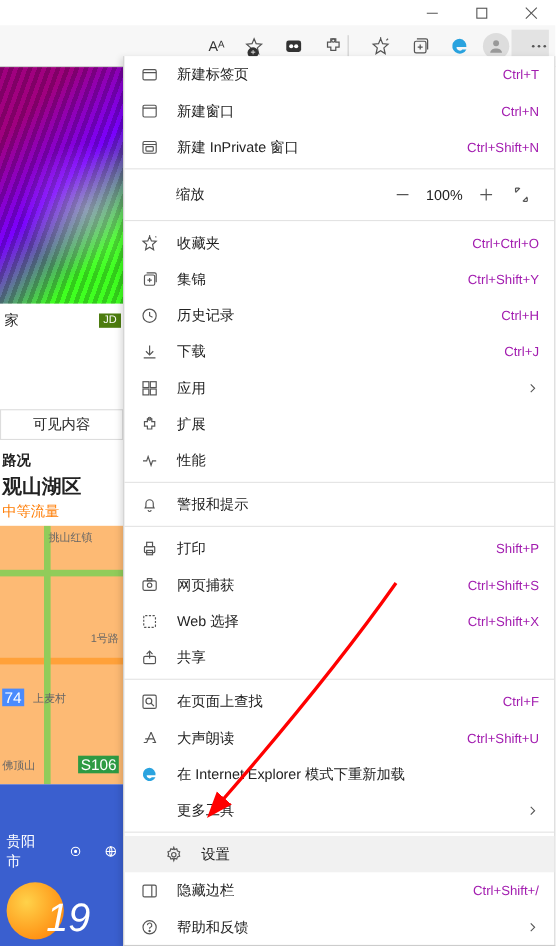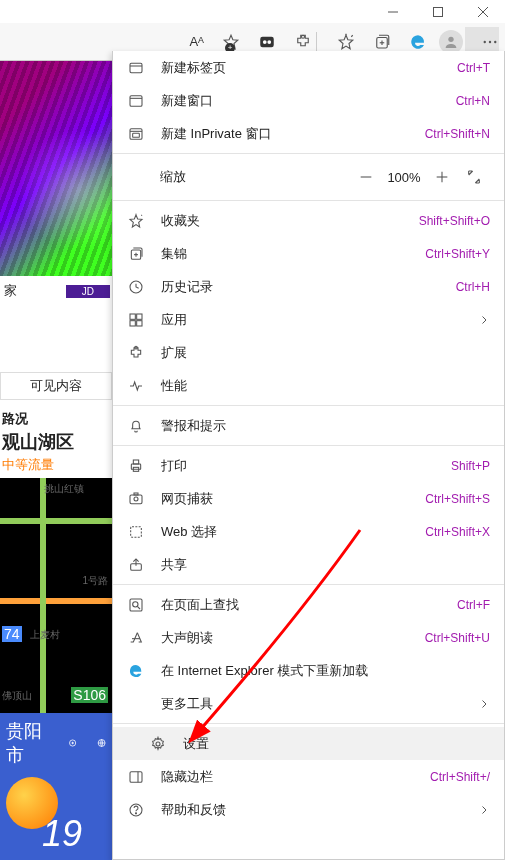--- a/index.html
+++ b/index.html
@@ -86,55 +86,55 @@
   .hero-img::after {
     content:""; display:block; width:100%; height:100%;
     background: radial-gradient(circle at 70% 60%, rgba(255,255,255,0.3), transparent 40%),
                 repeating-linear-gradient(110deg, rgba(0,0,0,0.2) 0 4px, transparent 4px 8px);
   }
   .jia-row {
     display:flex;align-items:center;height:30px;
     padding-left:4px;font-size:13px;
   }
   .jd-badge {
-    background:#4c1d95;color:#fff;padding:1px 16px;font-size:10px;
+    background:#4d7c0f;color:#fff;padding:1px 4px;font-size:10px;
     margin-left:auto;margin-right:2px;
   }
   .vis-content {
     border:1px solid #ddd; height:28px;
     display:flex;align-items:center;justify-content:center;
     margin-top:66px;
   }
   .traffic-head { margin-top:10px; }
   .traffic-city { font-size:18px; font-weight:600; margin-top:2px;}
   .traffic-level { color:#ff7b00; font-size:13px; margin-top:2px;}
   .map-box {
     width:112px;height:235px;
-    background:#000000;
+    background:#fdba74;
     position:relative;
     margin-top:4px;
     overflow:hidden;
   }
   .map-road { position:absolute; background:#91cc5a; }
   .map-road.r1 { width:100%; height:6px; top:40px; }
   .map-road.r2 { width:100%; height:6px; top:120px; background:#ffa13a;}
   .map-road.r3 { width:6px; height:100%; left:40px; }
   .map-mark {
     position:absolute; background:#4a8bfd;color:#fff;font-size:14px;
     padding:0 2px;
   }
   .map-label {
     position:absolute; font-size:10px; color:#666;
   }
   .weather-box {
     width:112px;height:172px;
     background:linear-gradient(#3a5fcf,#3a5fcf);
     color:#fff;padding:6px;
   }
-  .weather-city { font-size:18px; display:flex;align-items:center;gap:20px;}
+  .weather-city { font-size:13px; display:flex;align-items:center;gap:20px;margin-top:37px;}
   .sun { width:52px;height:52px;border-radius:50%;
     background:radial-gradient(circle at 35% 35%, #ffd24a, #ff7a00);
     margin-top:10px;}
   .temp { font-size:36px; position:absolute; bottom:30px; left:42px;font-style:italic;}
 
   
   .menu {
     position:absolute;
     left:112px; right:0; top:51px; bottom:0;
     background:#fff;
@@ -364,21 +364,21 @@
 
   <div class="mrow">
     <span class="micon">
       <svg width="16" height="16" viewBox="0 0 24 24" fill="none" stroke="#555" stroke-width="1.6">
           <polygon points="12,3 14.5,9 21,9.5 16,14 17.5,21 12,17.5 6.5,21 8,14 3,9.5 9.5,9"></polygon>
           <line x1="12" y1="1" x2="12" y2="2"></line>
           <line x1="20" y1="4" x2="21" y2="3"></line>
         </svg>
     </span>
     <span class="mlabel">收藏夹</span>
-    <span class="mshort">Shift+Shift+O</span>
+    <span class="mshort">Ctrl+Ctrl+O</span>
   </div>
 
   <div class="mrow">
     <span class="micon">
       <svg width="16" height="16" viewBox="0 0 24 24" fill="none" stroke="#555" stroke-width="1.6">
           <rect x="5" y="6" width="14" height="14" rx="2"></rect>
           <path d="M8 3h11a2 2 0 0 1 2 2v11"></path>
           <line x1="9" y1="13" x2="15" y2="13"></line>
           <line x1="12" y1="10" x2="12" y2="16"></line>
         </svg>
@@ -391,20 +391,31 @@
     <span class="micon">
       <svg width="16" height="16" viewBox="0 0 24 24" fill="none" stroke="#555" stroke-width="1.6">
           <circle cx="12" cy="12" r="9"></circle>
           <polyline points="12,7 12,12 16,14"></polyline>
         </svg>
     </span>
     <span class="mlabel">历史记录</span>
     <span class="mshort">Ctrl+H</span>
   </div>
 
+  <div class="mrow">
+    <span class="micon">
+      <svg width="16" height="16" viewBox="0 0 24 24" fill="none" stroke="#555" stroke-width="1.6">
+          <path d="M12 3v12"></path>
+          <polyline points="7,11 12,16 17,11"></polyline>
+          <line x1="4" y1="20" x2="20" y2="20"></line>
+        </svg>
+    </span>
+    <span class="mlabel">下载</span>
+    <span class="mshort">Ctrl+J</span>
+  </div>
 
   <div class="mrow">
     <span class="micon">
       <svg width="16" height="16" viewBox="0 0 24 24" fill="none" stroke="#555" stroke-width="1.6">
           <rect x="3" y="3" width="8" height="8"></rect>
           <rect x="13" y="3" width="8" height="8"></rect>
           <rect x="3" y="13" width="8" height="8"></rect>
           <rect x="13" y="13" width="8" height="8"></rect>
         </svg>
     </span>

